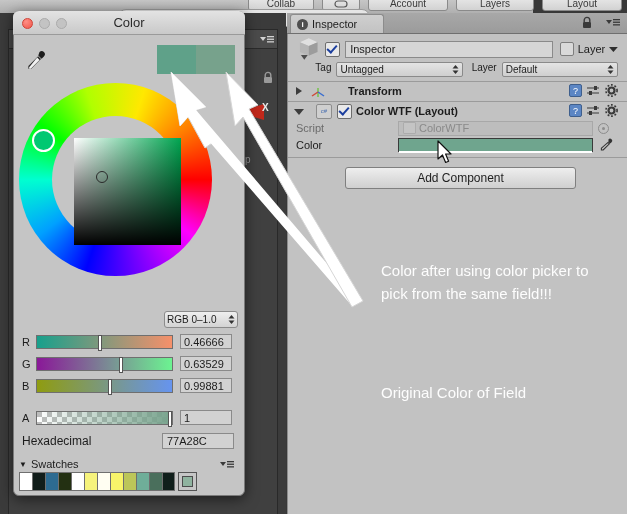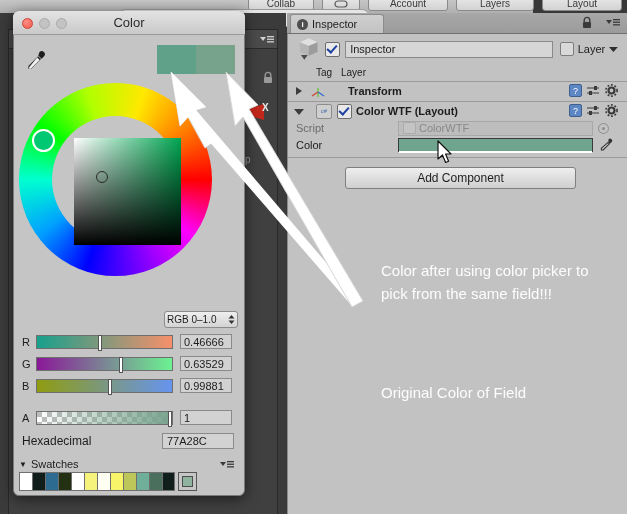--- a/index.html
+++ b/index.html
@@ -71,21 +71,21 @@
      position:relative;}
   #go-check:after{content:"";position:absolute;left:3px;top:0px;width:4px;height:8px;
      border:solid #1b3e9e;border-width:0 2px 2px 0;transform:rotate(42deg);}
   #go-name{margin-left:5px;width:212px;height:17px;background:#d6d6d6;border:1px solid #8a8a8a;
      box-sizing:border-box;display:flex;align-items:center;padding-left:4px;font-size:11px;}
   #go-static-box{margin-left:7px;width:12px;height:12px;background:#d9d9d9;border:1px solid #7e7e7e;border-radius:2px;}
   #go-static-lbl{margin-left:4px;font-size:11px;}
   #go-static-arrow{margin-left:4px;}
 
   
-  #tl-row{left:296px;top:62px;width:322px;height:16px;display:flex;align-items:flex-end;font-size:10px;}
+  #tl-row{left:296px;top:62px;width:322px;height:16px;display:flex;align-items:flex-start;font-size:10px;}
   #tag-lbl{width:36px;text-align:right;}
   #tag-dd{margin-left:5px;width:128px;height:15px;background:linear-gradient(#e4e4e4,#cfcfcf);
      border:1px solid #8a8a8a;border-radius:2px;box-sizing:border-box;
      display:flex;align-items:center;padding:0 3px;font-size:10px;}
   #layer-lbl{margin-left:9px;}
   #layer-dd{margin-left:5px;width:118px;height:15px;background:linear-gradient(#e4e4e4,#cfcfcf);
      border:1px solid #8a8a8a;border-radius:2px;box-sizing:border-box;
      display:flex;align-items:center;padding:0 3px;font-size:10px;}
   .dd-sp{flex:1;}
 
@@ -275,21 +275,37 @@
   <div id="go-name">Inspector</div>
   <div id="go-static-box"></div>
   <div id="go-static-lbl">Layer</div>
   <svg id="go-static-arrow" width="9" height="6" viewBox="0 0 9 6">
       <polygon points="0,1 9,1 4.5,6" fill="#2e2e2e"></polygon>
     </svg>
 </div>
 
 <div class="abs" id="tl-row">
   <div id="tag-lbl">Tag</div>
+  <div id="tag-dd">
+    <span>Untagged</span>
+    <span class="dd-sp"></span>
+    <svg width="7" height="11" viewBox="0 0 7 11">
+        <polygon points="3.5,1 6.5,4.5 0.5,4.5" fill="#333"></polygon>
+        <polygon points="3.5,10 6.5,6.5 0.5,6.5" fill="#333"></polygon>
+      </svg>
+  </div>
   <div id="layer-lbl">Layer</div>
+  <div id="layer-dd">
+    <span>Default</span>
+    <span class="dd-sp"></span>
+    <svg width="7" height="11" viewBox="0 0 7 11">
+        <polygon points="3.5,1 6.5,4.5 0.5,4.5" fill="#333"></polygon>
+        <polygon points="3.5,10 6.5,6.5 0.5,6.5" fill="#333"></polygon>
+      </svg>
+  </div>
 </div>
 
 <div class="abs comp-sep" style="top:81px;"></div>
 <div class="abs" id="tr-row">
   <svg id="tr-foldout" width="14" height="10" viewBox="0 0 14 10">
       <polygon points="4,1 10,5 4,9" fill="#3c3c3c"></polygon>
     </svg>
   <svg width="16" height="16" viewBox="0 0 16 16" style="margin-left:4px">
     <line x1="8" y1="14" x2="8" y2="5" stroke="#74c24a" stroke-width="1.5"></line>
     <line x1="8" y1="9" x2="2" y2="13" stroke="#cf4a3a" stroke-width="1.5"></line>

